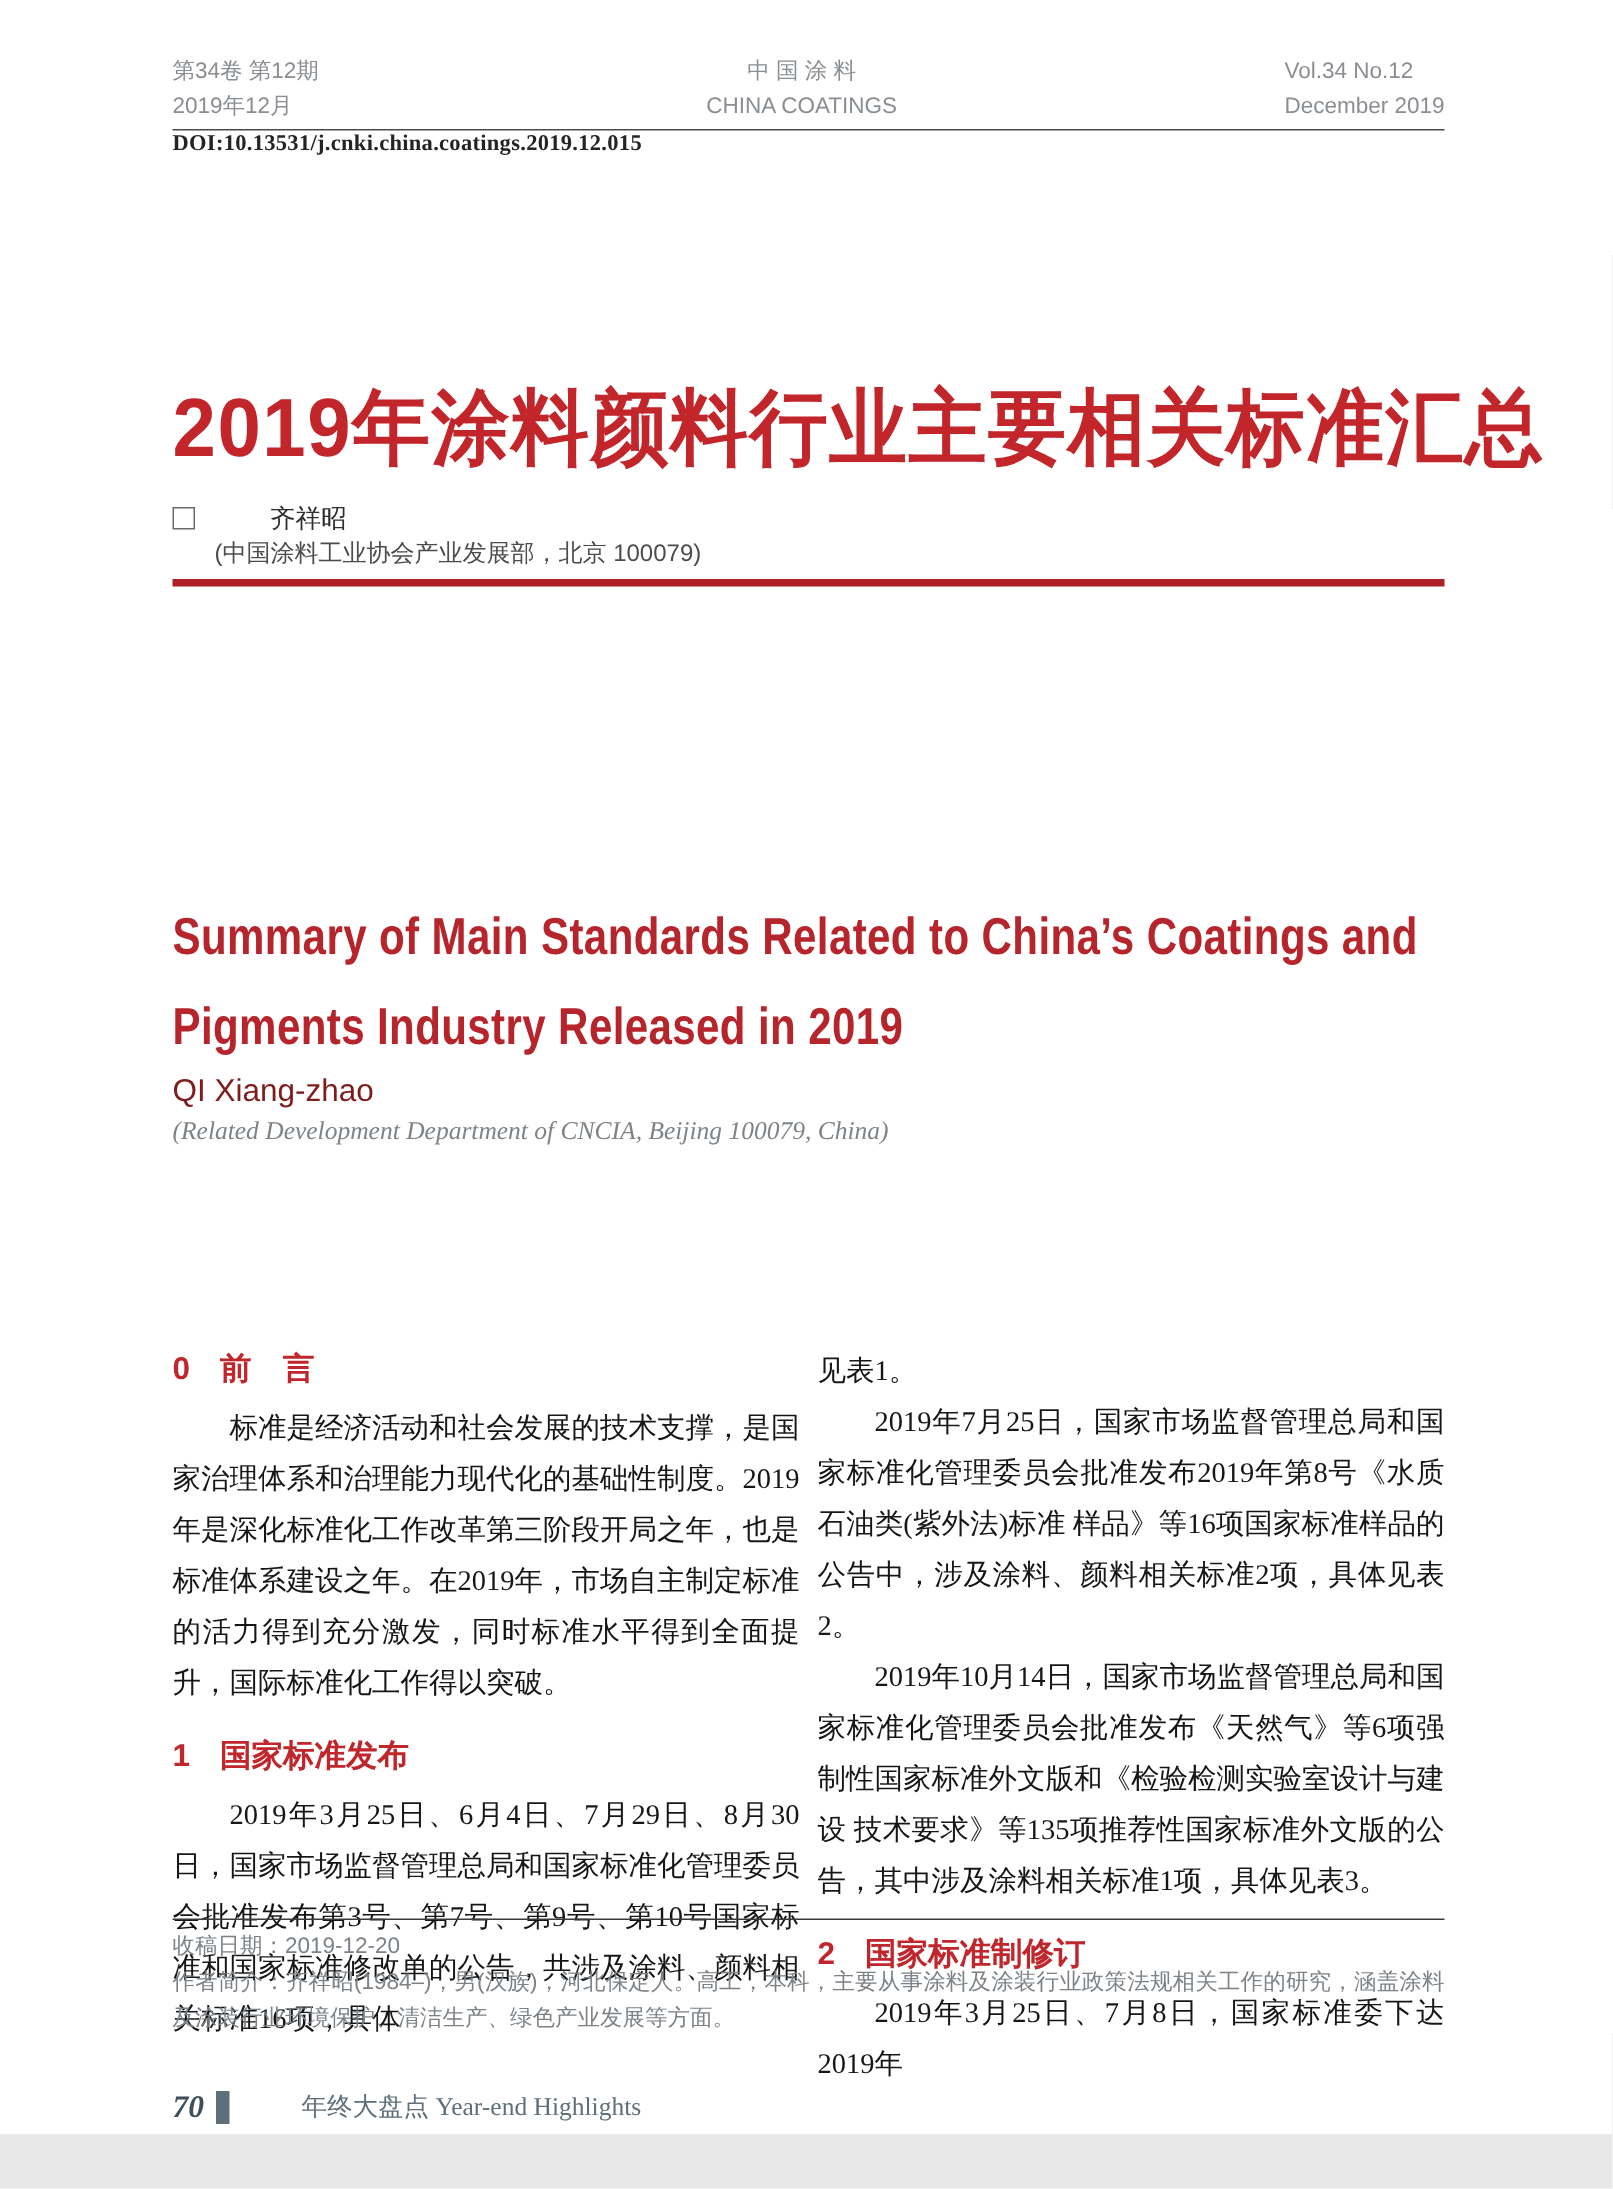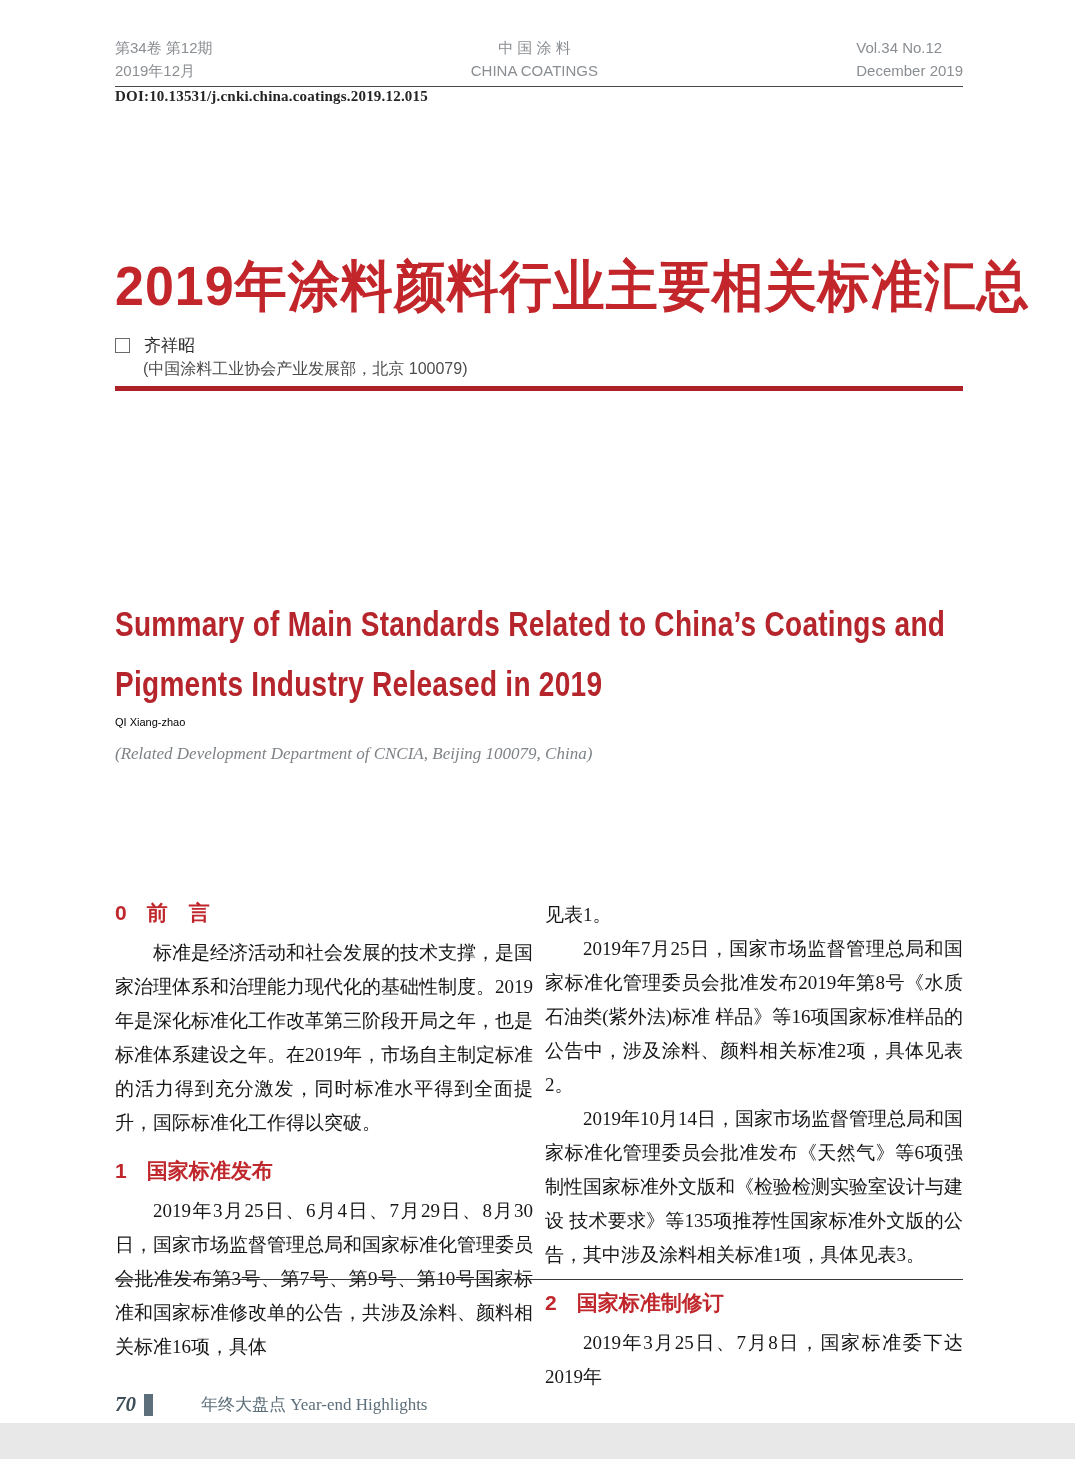--- a/index.html
+++ b/index.html
@@ -24,21 +24,21 @@
   }
 
   
   .main-title {
     top:250px; color:#c2262b; font-family:"Liberation Sans", sans-serif;
     font-weight:900; font-size:52px; line-height:68px; letter-spacing:1px;
     white-space:nowrap; transform:scaleY(1.06); transform-origin:left top;
   }
   .author-row {
     top:334px; font-family:"Liberation Sans", sans-serif; font-size:17px;
-    color:#2f2f2f; display:flex; align-items:center;
+    color:#2f2f2f; display:flex; align-items:center;gap:36px;
   }
   .author-square {
     display:inline-block; width:13px; height:13px; border:1px solid #6a6a6a;
     margin-right:14px; flex:0 0 auto;
   }
   .affil-cn {
     top:359px; padding-left:28px; font-family:"Liberation Sans", sans-serif;
     font-size:16px; color:#4c4c4c;
   }
   .red-rule { top:386px; height:5px; background:#ad2025; }
@@ -49,21 +49,21 @@
   }
 
   
   .etitle {
     top:594px; color:#b5252b; font-family:"Liberation Sans", sans-serif;
     font-weight:bold; font-size:33px; line-height:57px; white-space:nowrap;
     transform:scaleX(0.85) scaleY(1.05); transform-origin:left top; width:1100px;
     letter-spacing:0.3px;
   }
   .author-en {
-    top:716px; font-family:"Liberation Sans", sans-serif; font-size:11px; color:#000000;
+    top:716px; font-family:"Liberation Sans", sans-serif; font-size:21px; color:#7f1d1d;
   }
   .affil-en {
     top:744px; font-family:"Liberation Serif", serif; font-style:italic;
     font-size:17px; color:#7e8387;
   }
 
   
   .body-cols { top:898px; display:flex; gap:12px; }
   .col { flex:1 1 0; font-size:19px; line-height:34px; text-align:justify; color:#161616; }
   .sec-heading {
@@ -148,20 +148,24 @@
       <p class="para">2019年10月14日，国家市场监督管理总局和国家标准化管理委员会批准发布《天然气》等6项强制性国家标准外文版和《检验检测实验室设计与建设 技术要求》等135项推荐性国家标准外文版的公告，其中涉及涂料相关标准1项，具体见表3。</p>
       <div class="sec-heading mt">
         <span class="num">2</span>
         <span>国家标准制修订</span>
       </div>
       <p class="para">2019年3月25日、7月8日，国家标准委下达2019年</p>
     </div>
   </div>
 
   <div class="abs footnote-rule"></div>
+  <div class="abs footnote">
+    <p class="line">收稿日期：2019-12-20</p>
+    <p class="line">作者简介：齐祥昭(1984–)，男(汉族)，河北保定人。高工，本科，主要从事涂料及涂装行业政策法规相关工作的研究，涵盖涂料及涂装行业环境保护、清洁生产、绿色产业发展等方面。</p>
+  </div>
 
   <div class="abs page-footer">
     <span class="page-num">70</span>
     <span class="footer-bar"></span>
     <span class="footer-label">年终大盘点 Year-end Highlights</span>
   </div>
 
 </div>
 
 </body></html>

